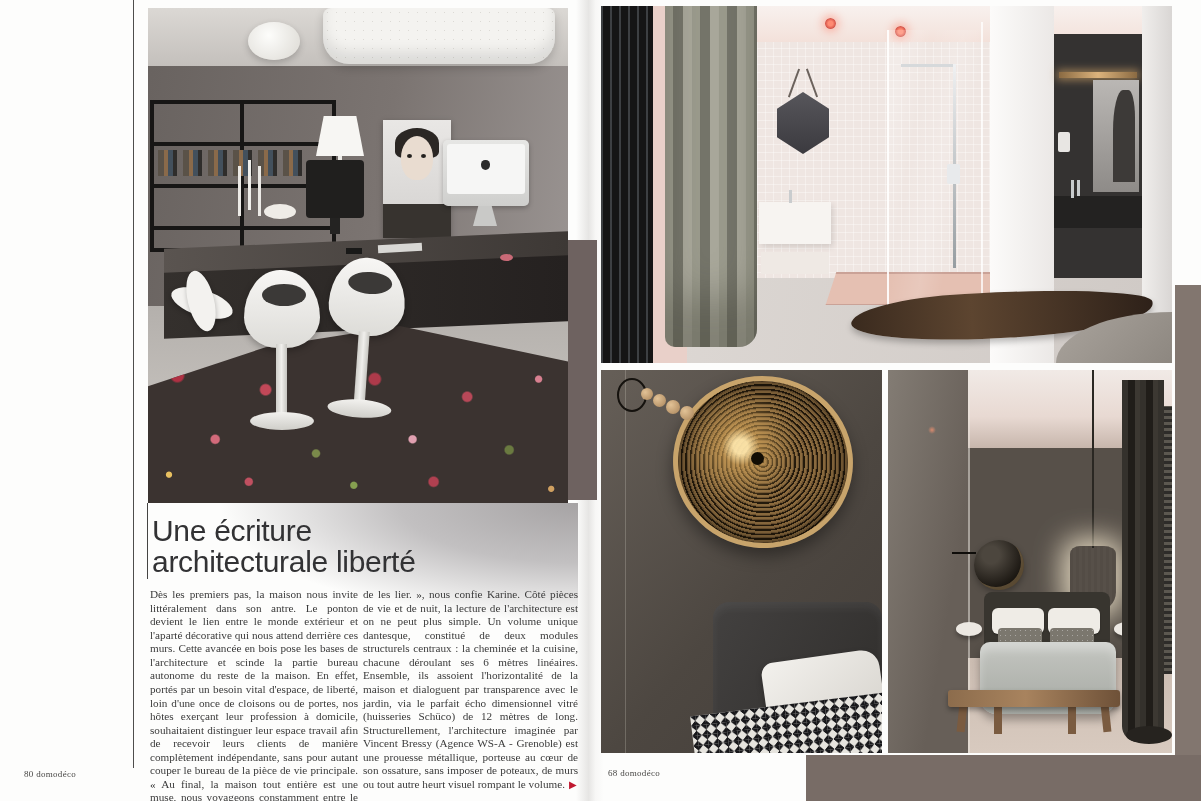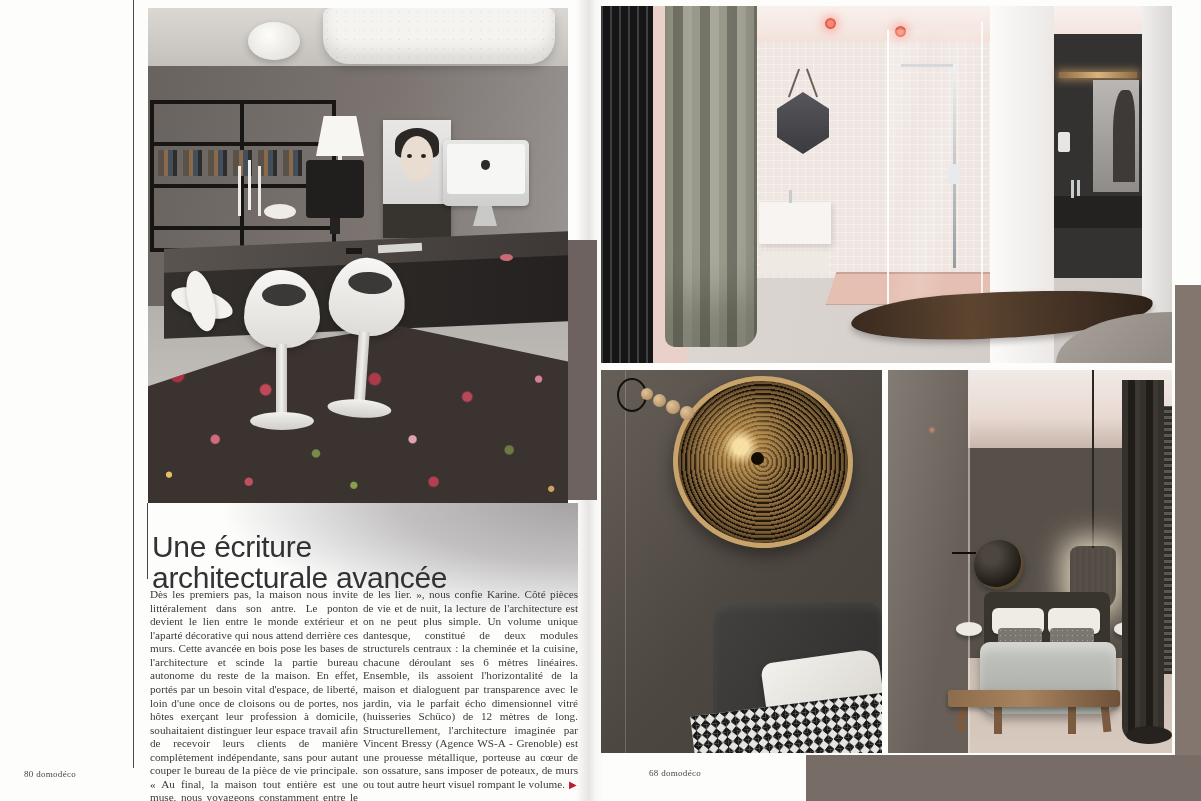--- a/index.html
+++ b/index.html
@@ -5,33 +5,33 @@
   html,body{margin:0;padding:0;background:#e9e9e9;}
   #canvas{position:relative;width:1201px;height:801px;background:#fdfdfc;overflow:hidden;
           font-family:"Liberation Serif", serif;}
   .abs{position:absolute;}
   .photo{position:absolute;overflow:hidden;}
 
   
   .rule-left{left:133px;top:0;width:1px;height:768px;background:#4e4d4c;}
   .footer{font-family:"Liberation Serif",serif;font-size:9px;color:#474644;letter-spacing:.3px;}
   .footer.l{left:24px;top:769px;}
-  .footer.r{left:649px;top:768px;}
+  .footer.r{left:608px;top:768px;}
   .gutter{left:576px;top:0;width:28px;height:801px;
           background:linear-gradient(to right,rgba(110,104,100,0) 0%,rgba(110,104,100,.16) 45%,rgba(110,104,100,.04) 70%,rgba(255,255,255,0) 100%);}
 
   .taupe-left{left:568px;top:240px;width:29px;height:260px;background:#6e6260;}
   .taupe-right{left:1175px;top:285px;width:26px;height:516px;background:#82766f;}
   .taupe-bottom{left:806px;top:755px;width:395px;height:46px;background:#786c66;}
 
   
   .title-box{left:148px;top:503px;width:430px;height:155px;
      background:radial-gradient(ellipse 130% 120% at 100% 0%, #a6a3a4 0%, #c2c0c1 32%, rgba(253,253,252,0) 64%);}
   .title-rule{left:147px;top:503px;width:1px;height:76px;background:#454443;}
-  h1.title{left:152px;top:531px;margin:0;font-family:"Liberation Sans",sans-serif;
+  h1.title{left:152px;top:515px;margin:0;font-family:"Liberation Sans",sans-serif;
      font-size:30px;line-height:31px;font-weight:400;letter-spacing:-.3px;color:#323234;}
   .col{top:577px;font-size:11.2px;line-height:13.55px;text-align:justify;color:#3a3a3a;}
   .col1{left:150px;width:208px;}
   .col2{left:363px;width:215px;}
   .marker{color:#c0182f;font-size:10px;margin-left:4px;}
 
   
   .office{left:148px;top:8px;width:420px;height:495px;background:#767069;}
   .of-wall{left:0;top:0;width:420px;height:320px;background:linear-gradient(100deg,#68625f 0%,#7b7471 55%,#9b9593 100%);}
   .of-ceiling{left:0;top:0;width:420px;height:58px;background:linear-gradient(#dbd8d4,#c4c0bc);}
@@ -265,21 +265,21 @@
       <span class="base"></span>
     </div>
     <div class="abs of-drum"></div>
     <div class="abs of-pendant"></div>
   </section>
 
   <div class="abs title-box"></div>
   <div class="abs title-rule"></div>
   <h1 class="abs title">
     <span>Une écriture</span><br>
-    <span>architecturale avancée</span>
+    <span>architecturale liberté</span>
   </h1>
   <p class="abs col col1">Dès les premiers pas, la maison nous invite littéralement dans son antre. Le ponton devient le lien entre le monde extérieur et l'aparté décorative qui nous attend derrière ces murs. Cette avancée en bois pose les bases de l'architecture et scinde la partie bureau autonome du reste de la maison. En effet, portés par un besoin vital d'espace, de liberté, loin d'une once de cloisons ou de portes, nos hôtes exerçant leur profession à domicile, souhaitaient distinguer leur espace travail afin de recevoir leurs clients de manière complètement indépendante, sans pour autant couper le bureau de la pièce de vie principale. « Au final, la maison tout entière est une muse, nous voyageons constamment entre le séjour et le bureau. Il était donc impératif</p>
   <p class="abs col col2"><span>de les lier. », nous confie Karine. Côté pièces de vie et de nuit, la lecture de l'architecture est on ne peut plus simple. Un volume unique dantesque, constitué de deux modules structurels centraux : la cheminée et la cuisine, chacune déroulant ses 6 mètres linéaires. Ensemble, ils assoient l'horizontalité de la maison et dialoguent par transparence avec le jardin, via le parfait écho dimensionnel vitré (huisseries Schüco) de 12 mètres de long. Structurellement, l'architecture imaginée par Vincent Bressy (Agence WS-A - Grenoble) est une prouesse métallique, porteuse au cœur de son ossature, sans imposer de poteaux, de murs ou tout autre heurt visuel rompant le volume.</span><span class="marker">▶</span></p>
 
   <section class="photo bath">
     <div class="abs ba-tile"></div>
     <div class="abs ba-ceil"></div>
     <div class="abs ba-spot" style="left:224px;top:12px;"></div>
     <div class="abs ba-spot" style="left:294px;top:20px;"></div>
     <div class="abs ba-floor"></div>

